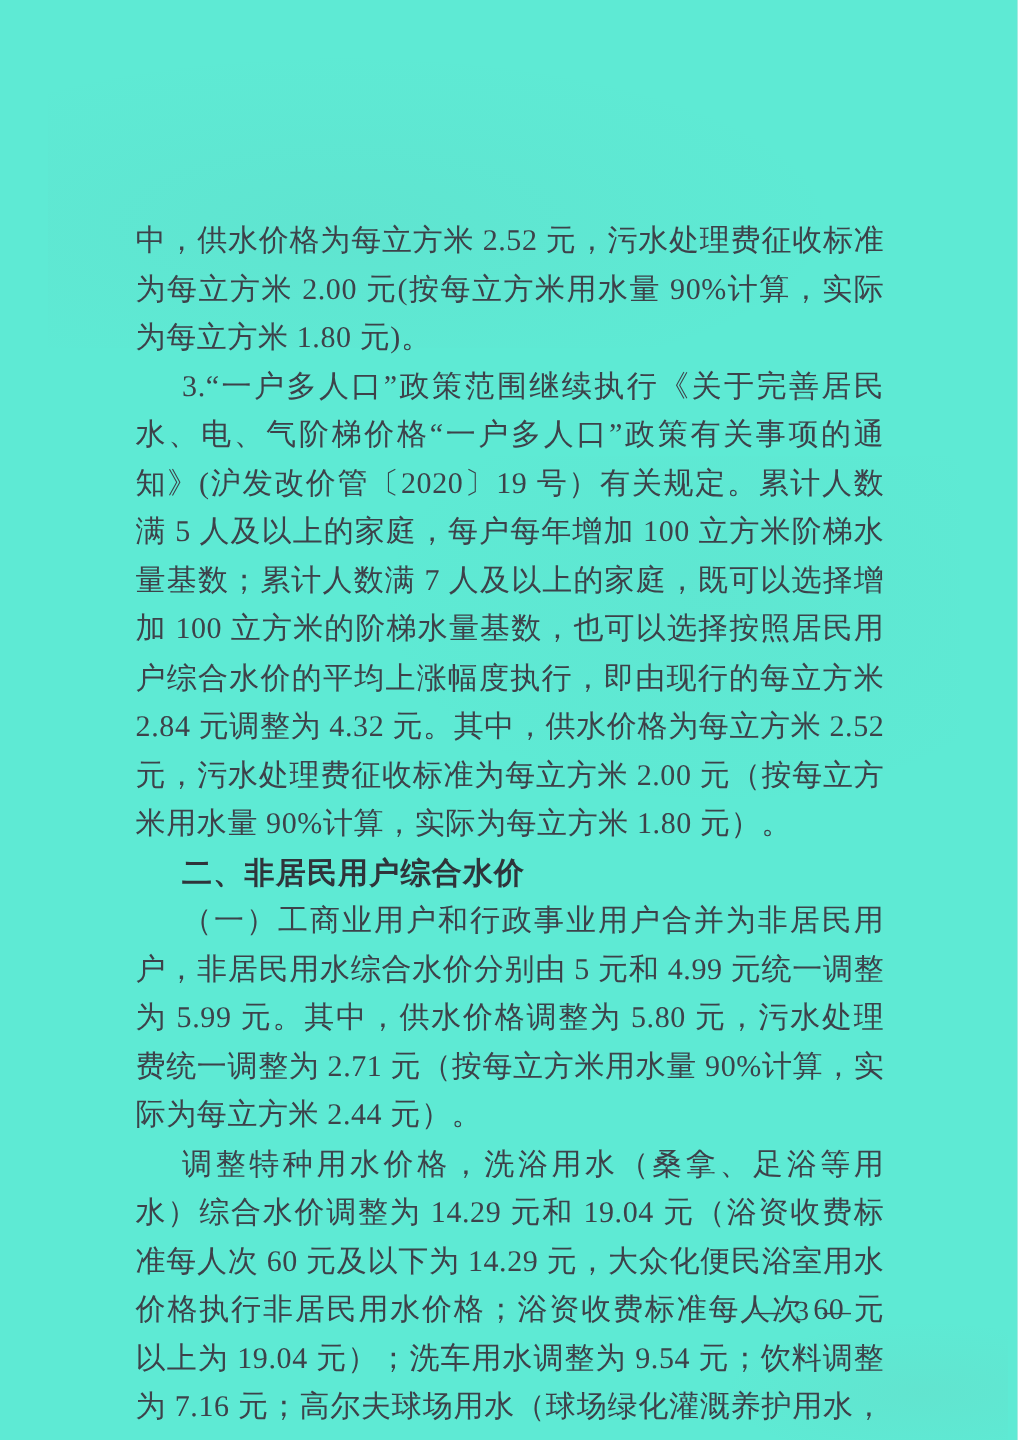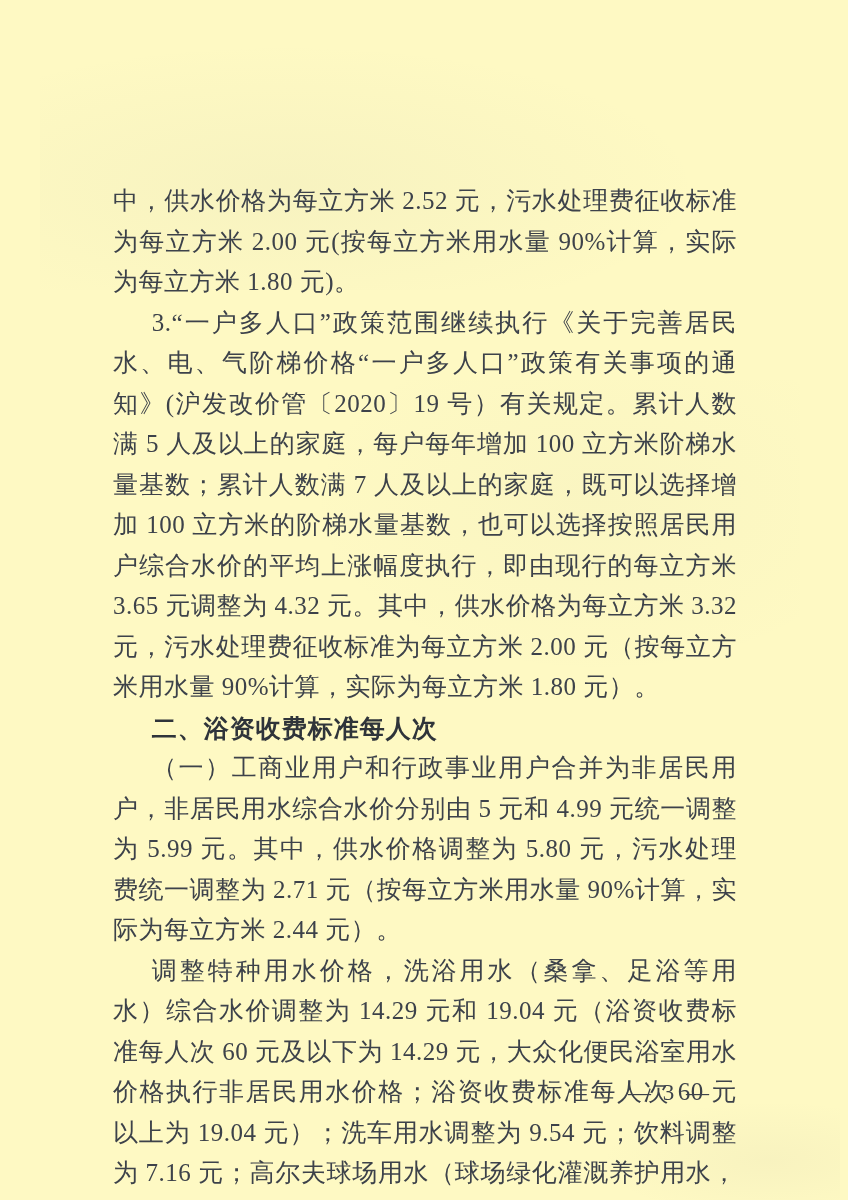--- a/index.html
+++ b/index.html
@@ -5,21 +5,21 @@
   html, body {
     margin: 0;
     padding: 0;
     background: #e8e8e8;
   }
   .page {
     position: relative;
     width: 848px;
     height: 1200px;
     margin: 0 auto;
-    background: #fef9c3;
+    background: #5eead4;
     overflow: hidden;
     font-family: "Liberation Serif", "DejaVu Serif", serif;
   }
   
   .noise-1, .noise-2, .noise-3 {
     position: absolute;
     pointer-events: none;
   }
   .noise-1 {
     left: 40px; top: 30px; width: 700px; height: 260px;
@@ -81,22 +81,22 @@
 <body>
 
 <div class="page">
 
   <div class="noise-1"></div>
   <div class="noise-2"></div>
   <div class="noise-3"></div>
 
   <div class="text-block">
     <p class="para">中，供水价格为每立方米 2.52 元，污水处理费征收标准为每立方米 2.00 元(按每立方米用水量 90%计算，实际为每立方米 1.80 元)。</p>
-    <p class="para indent">3.“一户多人口”政策范围继续执行《关于完善居民水、电、气阶梯价格“一户多人口”政策有关事项的通知》(沪发改价管〔2020〕19 号）有关规定。累计人数满 5 人及以上的家庭，每户每年增加 100 立方米阶梯水量基数；累计人数满 7 人及以上的家庭，既可以选择增加 100 立方米的阶梯水量基数，也可以选择按照居民用户综合水价的平均上涨幅度执行，即由现行的每立方米 3.65 元调整为 4.32 元。其中，供水价格为每立方米 3.32 元，污水处理费征收标准为每立方米 2.00 元（按每立方米用水量 90%计算，实际为每立方米 1.80 元）。</p>
-    <h2 class="heading">二、浴资收费标准每人次</h2>
+    <p class="para indent">3.“一户多人口”政策范围继续执行《关于完善居民水、电、气阶梯价格“一户多人口”政策有关事项的通知》(沪发改价管〔2020〕19 号）有关规定。累计人数满 5 人及以上的家庭，每户每年增加 100 立方米阶梯水量基数；累计人数满 7 人及以上的家庭，既可以选择增加 100 立方米的阶梯水量基数，也可以选择按照居民用户综合水价的平均上涨幅度执行，即由现行的每立方米 2.84 元调整为 4.32 元。其中，供水价格为每立方米 2.52 元，污水处理费征收标准为每立方米 2.00 元（按每立方米用水量 90%计算，实际为每立方米 1.80 元）。</p>
+    <h2 class="heading">二、非居民用户综合水价</h2>
     <p class="para indent">（一）工商业用户和行政事业用户合并为非居民用户，非居民用水综合水价分别由 5 元和 4.99 元统一调整为 5.99 元。其中，供水价格调整为 5.80 元，污水处理费统一调整为 2.71 元（按每立方米用水量 90%计算，实际为每立方米 2.44 元）。</p>
     <p class="para indent">调整特种用水价格，洗浴用水（桑拿、足浴等用水）综合水价调整为 14.29 元和 19.04 元（浴资收费标准每人次 60 元及以下为 14.29 元，大众化便民浴室用水价格执行非居民用水价格；浴资收费标准每人次 60 元以上为 19.04 元）；洗车用水调整为 9.54 元；饮料调整为 7.16 元；高尔夫球场用水（球场绿化灌溉养护用水，不包含会所、餐饮等配套设施用水，配套设施用水执行非居民用水</p>
   </div>
 
   <div class="page-footer">
     <span class="num">— 3 —</span>
   </div>
 
 </div>
 

